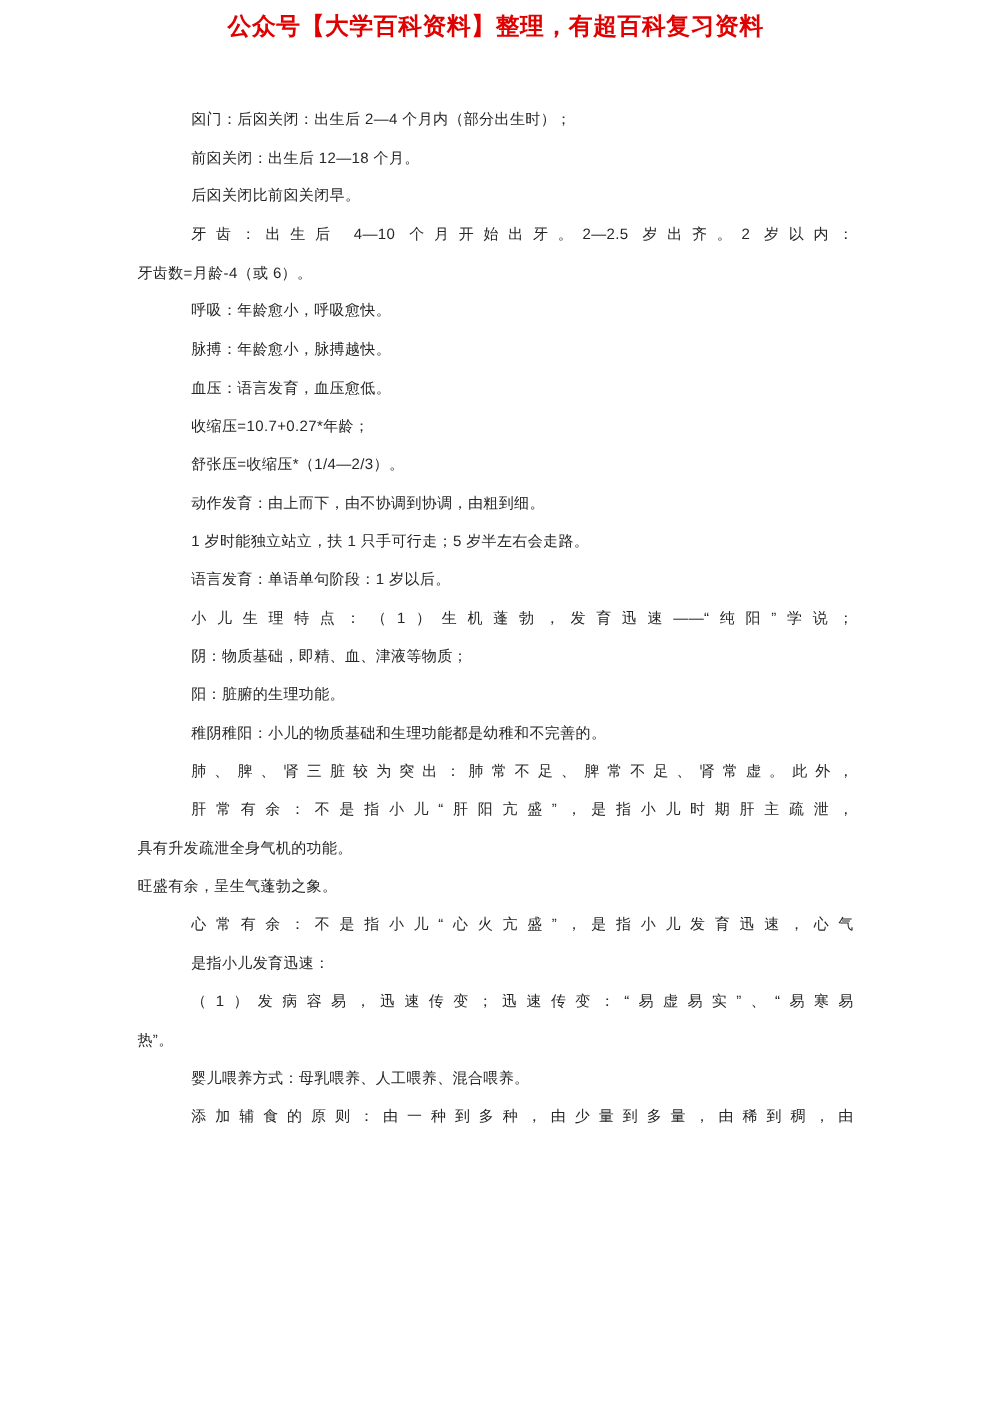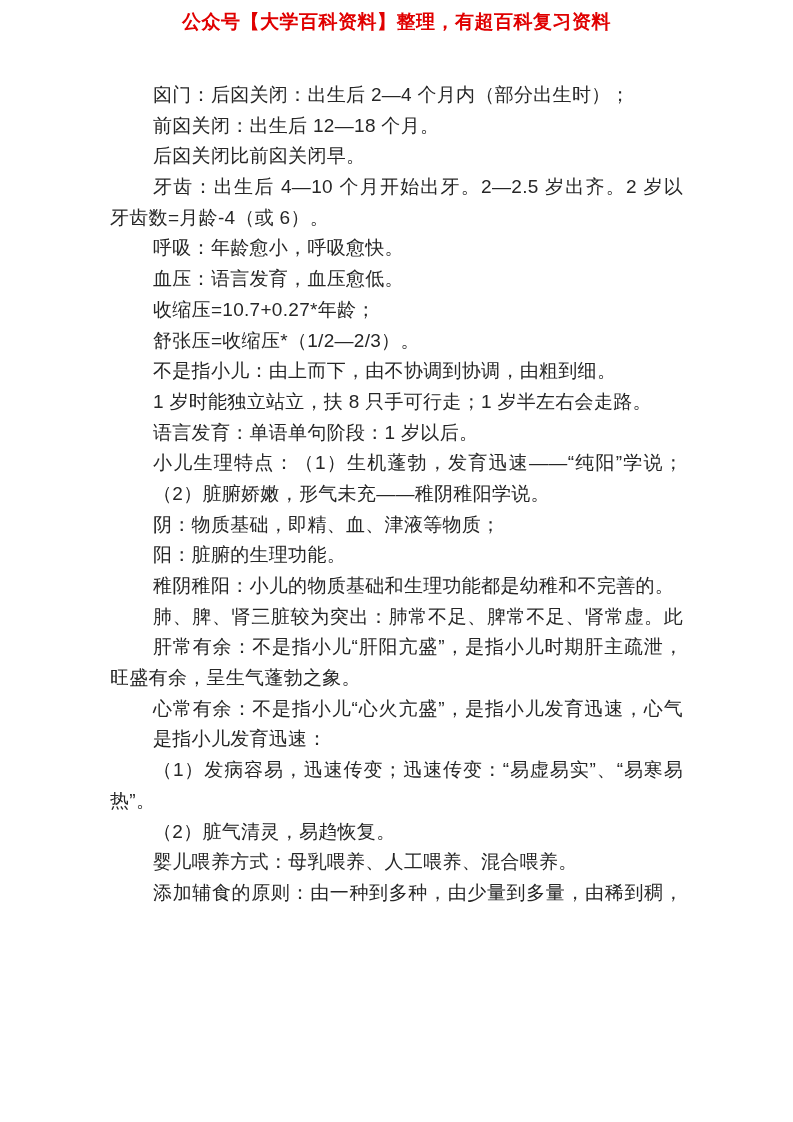--- a/index.html
+++ b/index.html
@@ -25,21 +25,21 @@
     font-weight: bold;
     font-size: 19px;
     line-height: 24px;
     letter-spacing: 0.5px;
   }
   .doc-body {
     position: absolute;
     top: 80px;
     left: 110px;
     width: 573px;
-    font-size: 19px;
+    font-size: 12px;
     line-height: 30.7px;
     letter-spacing: 0.3px;
   }
   .text-line {
     height: 30.7px;
     white-space: nowrap;
     text-align: left;
   }
   .text-line.indent {
     padding-left: 43px;
@@ -57,35 +57,35 @@
 
 <div class="page">
   <div class="doc-header" style="color: rgb(224, 0, 0);">公众号【大学百科资料】整理，有超百科复习资料</div>
   <div class="doc-body" id="doc-body" style="color: rgb(38, 38, 38);">
       <div class="text-line indent">囟门：后囟关闭：出生后 2—4 个月内（部分出生时）；</div>
       <div class="text-line indent">前囟关闭：出生后 12—18 个月。</div>
       <div class="text-line indent">后囟关闭比前囟关闭早。</div>
       <div class="text-line indent full">牙齿：出生后 4—10 个月开始出牙。2—2.5 岁出齐。2 岁以内：</div>
       <div class="text-line">牙齿数=月龄-4（或 6）。</div>
       <div class="text-line indent">呼吸：年龄愈小，呼吸愈快。</div>
+      <div class="text-line indent">脉搏：年龄愈小，脉搏越快。</div>
       <div class="text-line indent">血压：语言发育，血压愈低。</div>
       <div class="text-line indent">收缩压=10.7+0.27*年龄；</div>
-      <div class="text-line indent">舒张压=收缩压*（1/2—2/3）。</div>
-      <div class="text-line indent">不是指小儿：由上而下，由不协调到协调，由粗到细。</div>
-      <div class="text-line indent">1 岁时能独立站立，扶 8 只手可行走；1 岁半左右会走路。</div>
+      <div class="text-line indent">舒张压=收缩压*（1/4—2/3）。</div>
+      <div class="text-line indent">动作发育：由上而下，由不协调到协调，由粗到细。</div>
+      <div class="text-line indent">1 岁时能独立站立，扶 1 只手可行走；5 岁半左右会走路。</div>
       <div class="text-line indent">语言发育：单语单句阶段：1 岁以后。</div>
       <div class="text-line indent full">小儿生理特点：（1）生机蓬勃，发育迅速——“纯阳”学说；</div>
-      <div class="text-line indent">（2）脏腑娇嫩，形气未充——稚阴稚阳学说。</div>
       <div class="text-line indent">阴：物质基础，即精、血、津液等物质；</div>
       <div class="text-line indent">阳：脏腑的生理功能。</div>
       <div class="text-line indent">稚阴稚阳：小儿的物质基础和生理功能都是幼稚和不完善的。</div>
       <div class="text-line indent full">肺、脾、肾三脏较为突出：肺常不足、脾常不足、肾常虚。此外，</div>
       <div class="text-line indent full">肝常有余：不是指小儿“肝阳亢盛”，是指小儿时期肝主疏泄，</div>
+      <div class="text-line">具有升发疏泄全身气机的功能。</div>
       <div class="text-line">旺盛有余，呈生气蓬勃之象。</div>
       <div class="text-line indent full">心常有余：不是指小儿“心火亢盛”，是指小儿发育迅速，心气</div>
       <div class="text-line indent">是指小儿发育迅速：</div>
       <div class="text-line indent full">（1）发病容易，迅速传变；迅速传变：“易虚易实”、“易寒易</div>
       <div class="text-line">热”。</div>
-      <div class="text-line indent">（2）脏气清灵，易趋恢复。</div>
       <div class="text-line indent">婴儿喂养方式：母乳喂养、人工喂养、混合喂养。</div>
       <div class="text-line indent full">添加辅食的原则：由一种到多种，由少量到多量，由稀到稠，由</div>
     </div>
 </div>
 
 </body></html>

